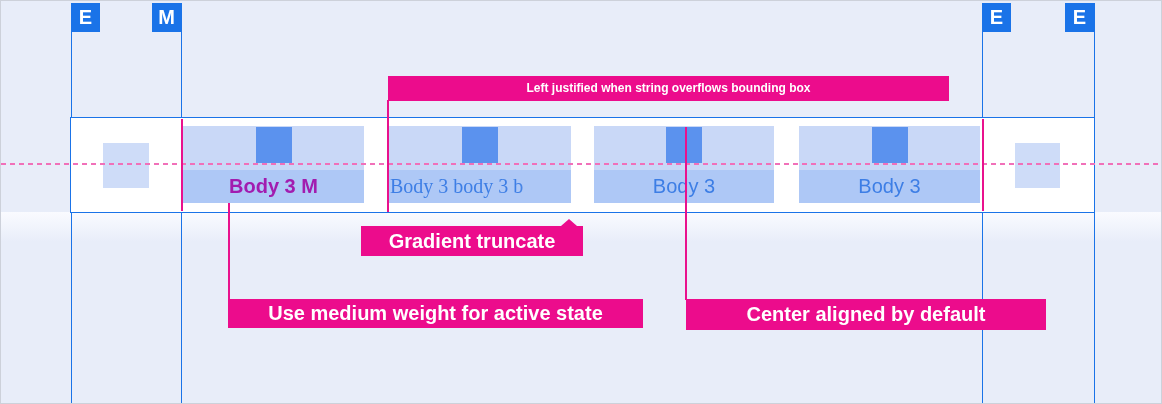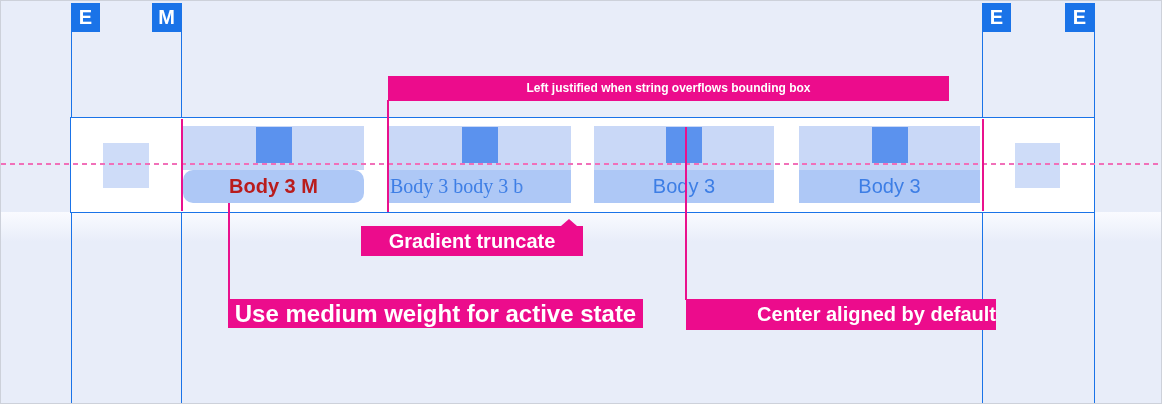--- a/index.html
+++ b/index.html
@@ -37,43 +37,43 @@
   
   .tab{top:125px;height:77px;}
   .tab.t1{left:182px;width:181px;}
   .tab.t2{left:388px;width:182px;}
   .tab.t3{left:593px;width:180px;}
   .tab.t4{left:798px;width:181px;}
   .tab-box{position:absolute;left:0;top:0;width:100%;height:44px;background:#C9D8F7;}
   .pad-square{position:absolute;left:50%;margin-left:-18px;top:1px;width:36px;height:36px;background:#5B92EE;}
   .tab-label-bg{position:absolute;left:0;top:44px;width:100%;height:33px;background:#AEC8F6;
     font-size:20px;line-height:33px;text-align:center;color:#3D7EE5;white-space:nowrap;overflow:hidden;}
-  .tab-label-bg.active{font-weight:bold;color:#b91c1c;border-radius:10px;}
+  .tab-label-bg.active{font-weight:bold;color:#a21caf;}
   .tab-label-bg.left{text-align:left;padding-left:1px;box-sizing:border-box;font-family:Liberation Serif, serif;}
   .tab-label-bg.fade::after{content:"";position:absolute;right:0;top:0;width:54px;height:100%;
     background:linear-gradient(90deg, rgba(174,200,246,0) 0%, #AEC8F6 85%);}
 
   
   .dashed{left:0;top:162px;width:1162px;height:2px;
     background:repeating-linear-gradient(to right,#F170B9 0 5px,transparent 5px 9px);}
 
   
   .pink-line{width:2px;background:#E9118D;}
   .pl-left{left:180px;top:118px;height:92px;}
   .pl-right{left:981px;top:118px;height:92px;}
   .pl-justified{left:386px;top:99px;height:112px;}
   .pl-center{left:684px;top:126px;height:173px;}
   .pl-medium{left:227px;top:202px;height:97px;}
 
   
   .note{background:#EC0C8C;color:#ffffff;font-weight:bold;text-align:center;white-space:nowrap;}
   .note.l1{left:387px;top:75px;width:561px;height:25px;font-size:12px;line-height:25px;}
   .note.l2{left:360px;top:225px;width:222px;height:30px;font-size:20px;line-height:30px;}
-  .note.l3{left:227px;top:298px;width:415px;height:29px;font-size:24px;line-height:29px;}
-  .note.l4{left:685px;top:298px;width:310px;height:31px;font-size:20px;line-height:31px;text-align:right;}
+  .note.l3{left:227px;top:298px;width:415px;height:29px;font-size:20px;line-height:29px;}
+  .note.l4{left:685px;top:298px;width:360px;height:31px;font-size:20px;line-height:31px;}
   .pointer-up{position:absolute;left:200px;top:-7px;width:0;height:0;
     border-left:8px solid transparent;border-right:8px solid transparent;border-bottom:7px solid #EC0C8C;}
 
   
   .marker{top:2px;width:29px;height:29px;background:#1A73E8;color:#fff;
     font-weight:bold;font-size:20px;line-height:29px;text-align:center;}
   .marker.m1{left:70px;}
   .marker.m2{left:151px;}
   .marker.m3{left:981px;}
   .marker.m4{left:1064px;}

